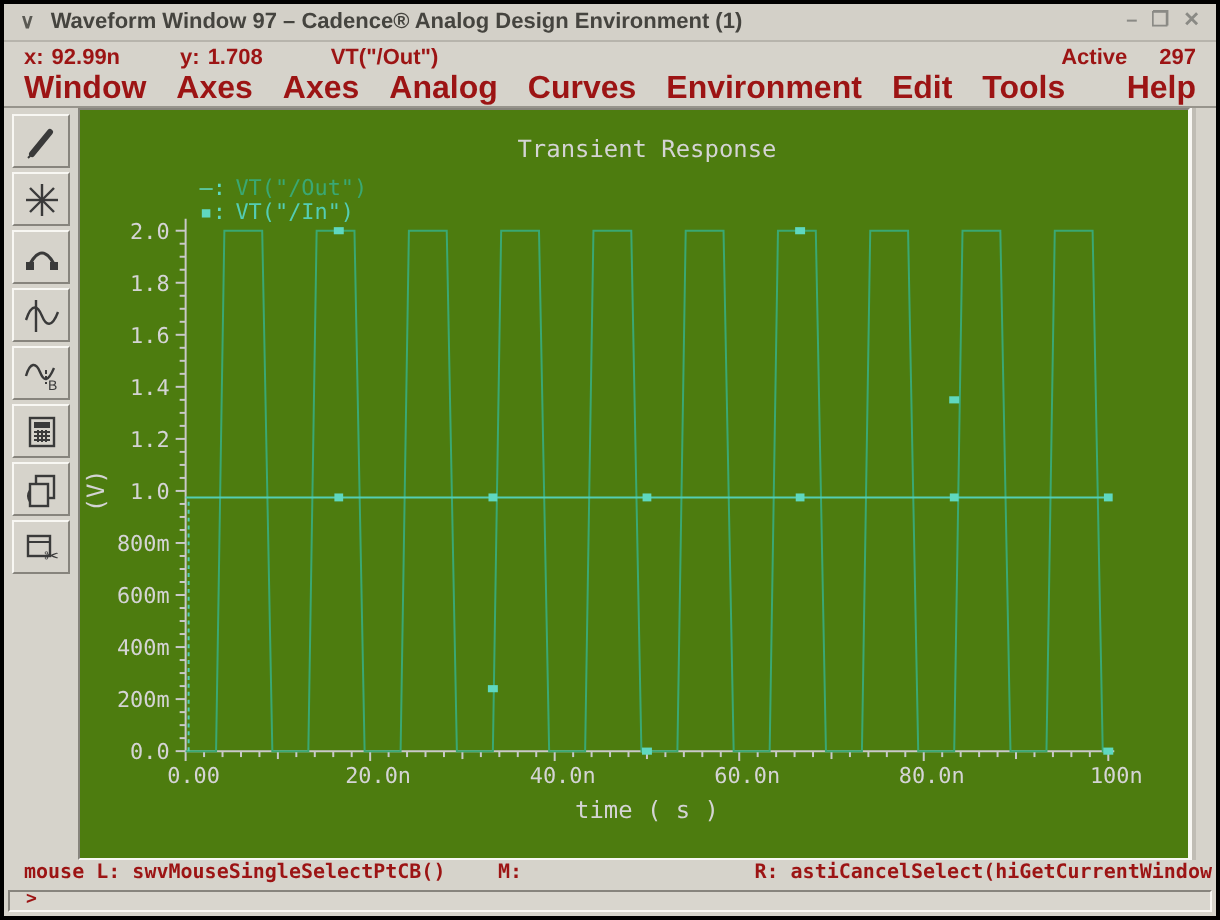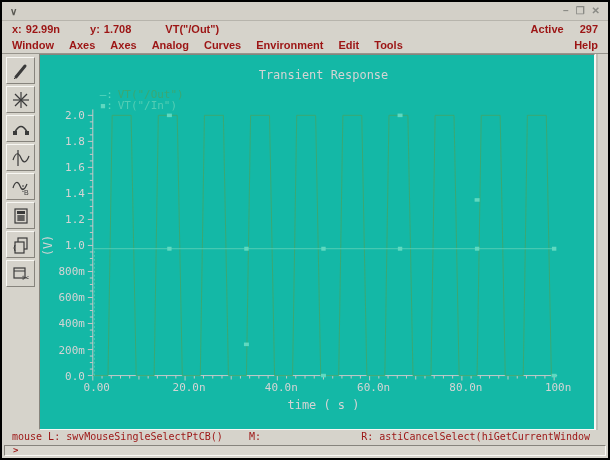--- a/index.html
+++ b/index.html
@@ -34,73 +34,74 @@
   }
   .coordbar .grp{display:flex;gap:4px;}
   .coordbar .g2{margin-left:24px;}
   .coordbar .g3{margin-left:28px;}
   .coordbar .right{margin-left:auto;display:flex;gap:16px;align-items:center;}
   
   .menubar{
     height:18px;flex:0 0 18px;
     display:flex;align-items:center;gap:15px;
     padding:0 10px;
-    color:#9c1414;font-size:11px;font-weight:bold;
+    color:#9c1414;font-size:16px;font-weight:bold;
     border-bottom:1px solid #97948c;
     box-shadow:0 1px 0 #f4f3ef;
   }
   .menubar .mi{cursor:pointer;white-space:nowrap;}
   .menubar .help{margin-left:auto;text-align:right;}
   
   .main{flex:1;display:flex;min-height:0;}
   .toolbar{
     flex:0 0 37px;display:flex;flex-direction:column;align-items:center;
     padding-top:3px;gap:2px;background:#d6d3cb;
   }
   .tbtn{
     width:29px;height:27px;background:#d6d3cb;
     border:1px solid;border-color:#f8f7f3 #87847d #87847d #f8f7f3;
     display:flex;align-items:center;justify-content:center;cursor:pointer;
   }
   .tbtn svg{display:block;}
   .plotwrap{
-    flex:1;background:#14b8a6;
+    flex:1;background:#4d7c0f;
     border:1px solid;border-color:#87847d #f8f7f3 #f8f7f3 #87847d;
     min-width:0;
   }
   .plotwrap svg{width:100%;height:100%;display:block;}
   .rightstrip{
     flex:0 0 13px;background:#d6d3cb;
     border-left:1px solid #f8f7f3;
     box-shadow:inset 2px 0 0 #c0bdb5;
   }
   
   .statusbar{
     height:15px;flex:0 0 15px;position:relative;
     font-family:"DejaVu Sans Mono",monospace;
-    font-size:10px;font-weight:normal;color:#9c1414;
+    font-size:10px;font-weight:bold;color:#9c1414;
     padding:1px 8px 0 10px;
   }
   .statusbar .mid{position:absolute;left:247px;top:1px;}
-  .statusbar .rgt{position:absolute;right:18px;top:1px;padding-left:16px;}
+  .statusbar .rgt{position:absolute;right:2px;top:1px;padding-left:16px;}
   .promptrow{
     height:11px;flex:0 0 11px;margin:0 2px 2px 2px;
     border:1px solid;border-color:#87847d #f8f7f3 #f8f7f3 #87847d;
     font-family:"DejaVu Sans Mono",monospace;
     font-size:9px;font-weight:bold;color:#9c1414;
     line-height:9px;padding-left:8px;background:#d9d6ce;
   }
 </style>
 </head>
 <body>
 
 <div class="window">
 
   <div class="titlebar">
     <span class="chev">∨</span>
+    <span>Waveform Window 97 – Cadence® Analog Design Environment (1)</span>
     <span class="spacer"></span>
     <span class="winctl">
       <span>–</span>
       <span>❐</span>
       <span>✕</span>
     </span>
   </div>
 
   <div class="coordbar">
     <span class="grp">

